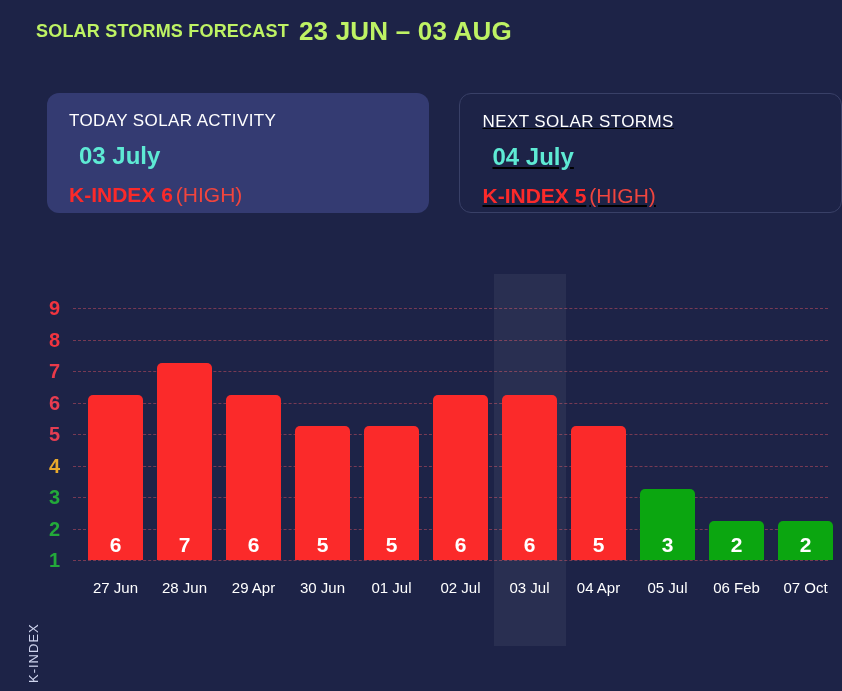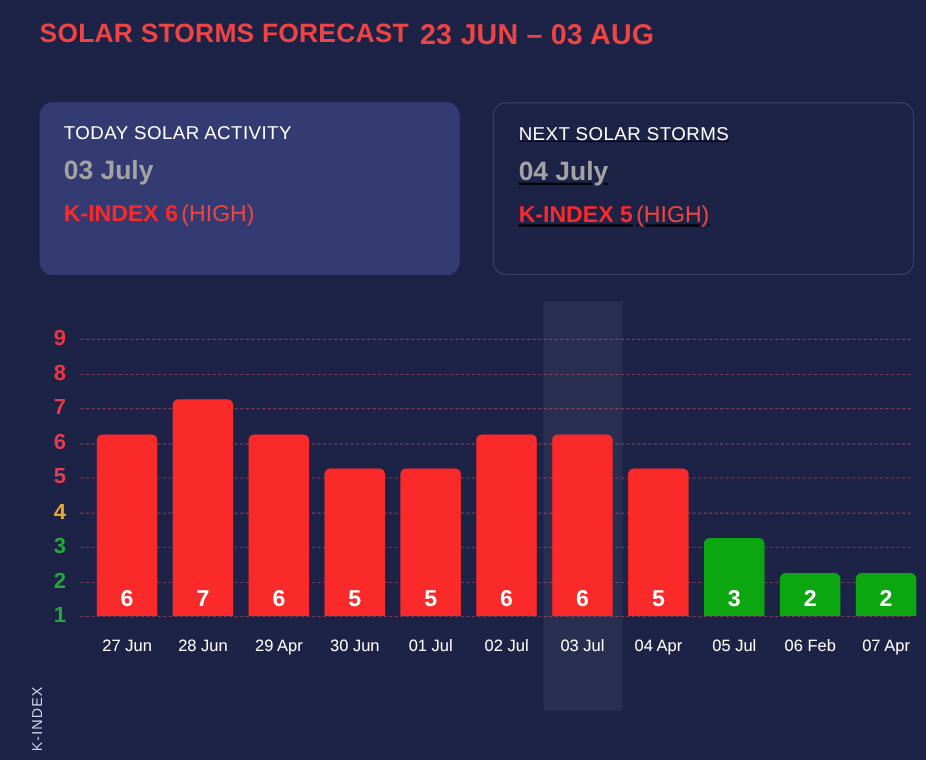--- a/index.html
+++ b/index.html
@@ -17,40 +17,40 @@
   .header {
     position: absolute;
     left: 36px;
     top: 8px;
     height: 46px;
     display: flex;
     align-items: center;
     white-space: nowrap;
   }
   .header-title {
-    font-size: 24px;
-    font-weight: bold;
-    color: #ef4444;
+    font-size: 18px;
+    font-weight: bold;
+    color: #bef264;
     letter-spacing: 0.2px;
   }
   .header-range {
     font-size: 26px;
     font-weight: bold;
-    color: #ef4444;
+    color: #bef264;
     margin-left: 10px;
     letter-spacing: 0.2px;
   }
 
   
   .cards {
     position: absolute;
-    left: 36px;
+    left: 47px;
     top: 93px;
     width: 795px;
-    height: 157px;
+    height: 120px;
     display: flex;
     gap: 30px;
   }
   .card {
     width: 390px;
     border-radius: 12px;
     padding: 18px 22px 0 22px;
   }
   .card--filled {
     background: #343b72;
@@ -62,22 +62,23 @@
   }
   .card-title {
     font-size: 17px;
     color: #ffffff;
     letter-spacing: 0.4px;
     margin-bottom: 11px;
   }
   .card-date {
     font-size: 24px;
     font-weight: bold;
-    color: #a3a3a3;
+    color: #5eead4;
     margin-bottom: 13px;
+    margin-left: 10px;
   }
   .card-kindex {
     font-size: 21px;
     white-space: nowrap;
   }
   .card-kindex .kval {
     font-weight: bold;
     color: #fb2a2a;
   }
   .card-kindex .klevel {
@@ -301,18 +302,18 @@
         <div class="bar-col" style="left: 636px;">
           <div class="bar" style="background: rgb(11, 166, 16); height: 39.5px;">
             <div class="bar-value">2</div>
           </div>
           <div class="bar-date">06 Feb</div>
         </div>
         <div class="bar-col" style="left: 705px;">
           <div class="bar" style="background: rgb(11, 166, 16); height: 39.5px;">
             <div class="bar-value">2</div>
           </div>
-          <div class="bar-date">07 Apr</div>
+          <div class="bar-date">07 Oct</div>
         </div>
       </div>
   </div>
 
 </div>
 
 </body></html>

